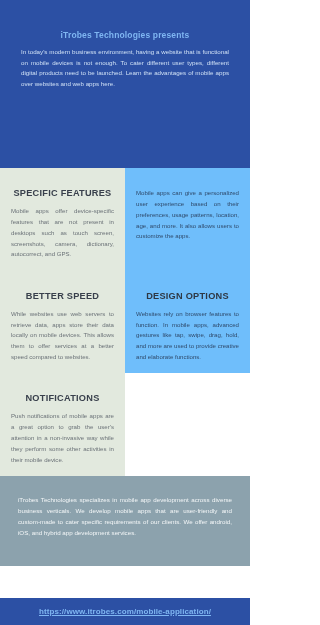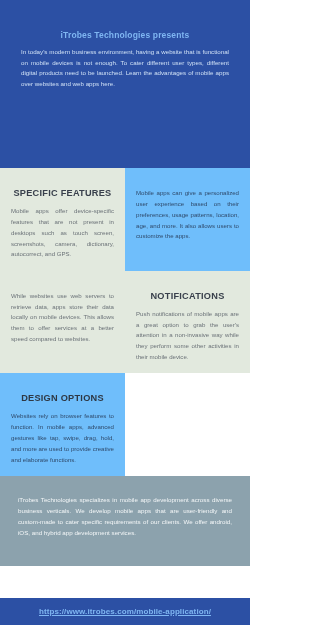--- a/index.html
+++ b/index.html
@@ -124,31 +124,32 @@
       <div class="cell-title">SPECIFIC FEATURES</div>
       <div class="cell-body">Mobile apps offer device-specific features that are not present in desktops such as touch screen, screenshots, camera, dictionary, autocorrect, and GPS.</div>
     </div>
 
     <div class="cell blue">
       <div class="cell-body">Mobile apps can give a personalized user experience based on their preferences, usage patterns, location, age, and more. It also allows users to customize the apps.</div>
     </div>
 
 
     <div class="cell light">
+      <div class="cell-title">BETTER SPEED</div>
       <div class="cell-body">While websites use web servers to retrieve data, apps store their data locally on mobile devices. This allows them to offer services at a better speed compared to websites.</div>
+    </div>
+
+    <div class="cell blue">
+      <div class="cell-title">DESIGN OPTIONS</div>
+      <div class="cell-body">Websites rely on browser features to function. In mobile apps, advanced gestures like tap, swipe, drag, hold, and more are used to provide creative and elaborate functions.</div>
     </div>
 
     <div class="cell light">
       <div class="cell-title">NOTIFICATIONS</div>
       <div class="cell-body">Push notifications of mobile apps are a great option to grab the user's attention in a non-invasive way while they perform some other activities in their mobile device.</div>
-    </div>
-
-    <div class="cell blue">
-      <div class="cell-title">DESIGN OPTIONS</div>
-      <div class="cell-body">Websites rely on browser features to function. In mobile apps, advanced gestures like tap, swipe, drag, hold, and more are used to provide creative and elaborate functions.</div>
     </div>
 
   </div>
 
   <div class="footer-about">
     <p>iTrobes Technologies specializes in mobile app development across diverse business verticals. We develop mobile apps that are user-friendly and custom-made to cater specific requirements of our clients. We offer android, iOS, and hybrid app development services.</p>
   </div>
 
   <div class="footer-url">
     <a href="#">https://www.itrobes.com/mobile-application/</a>

